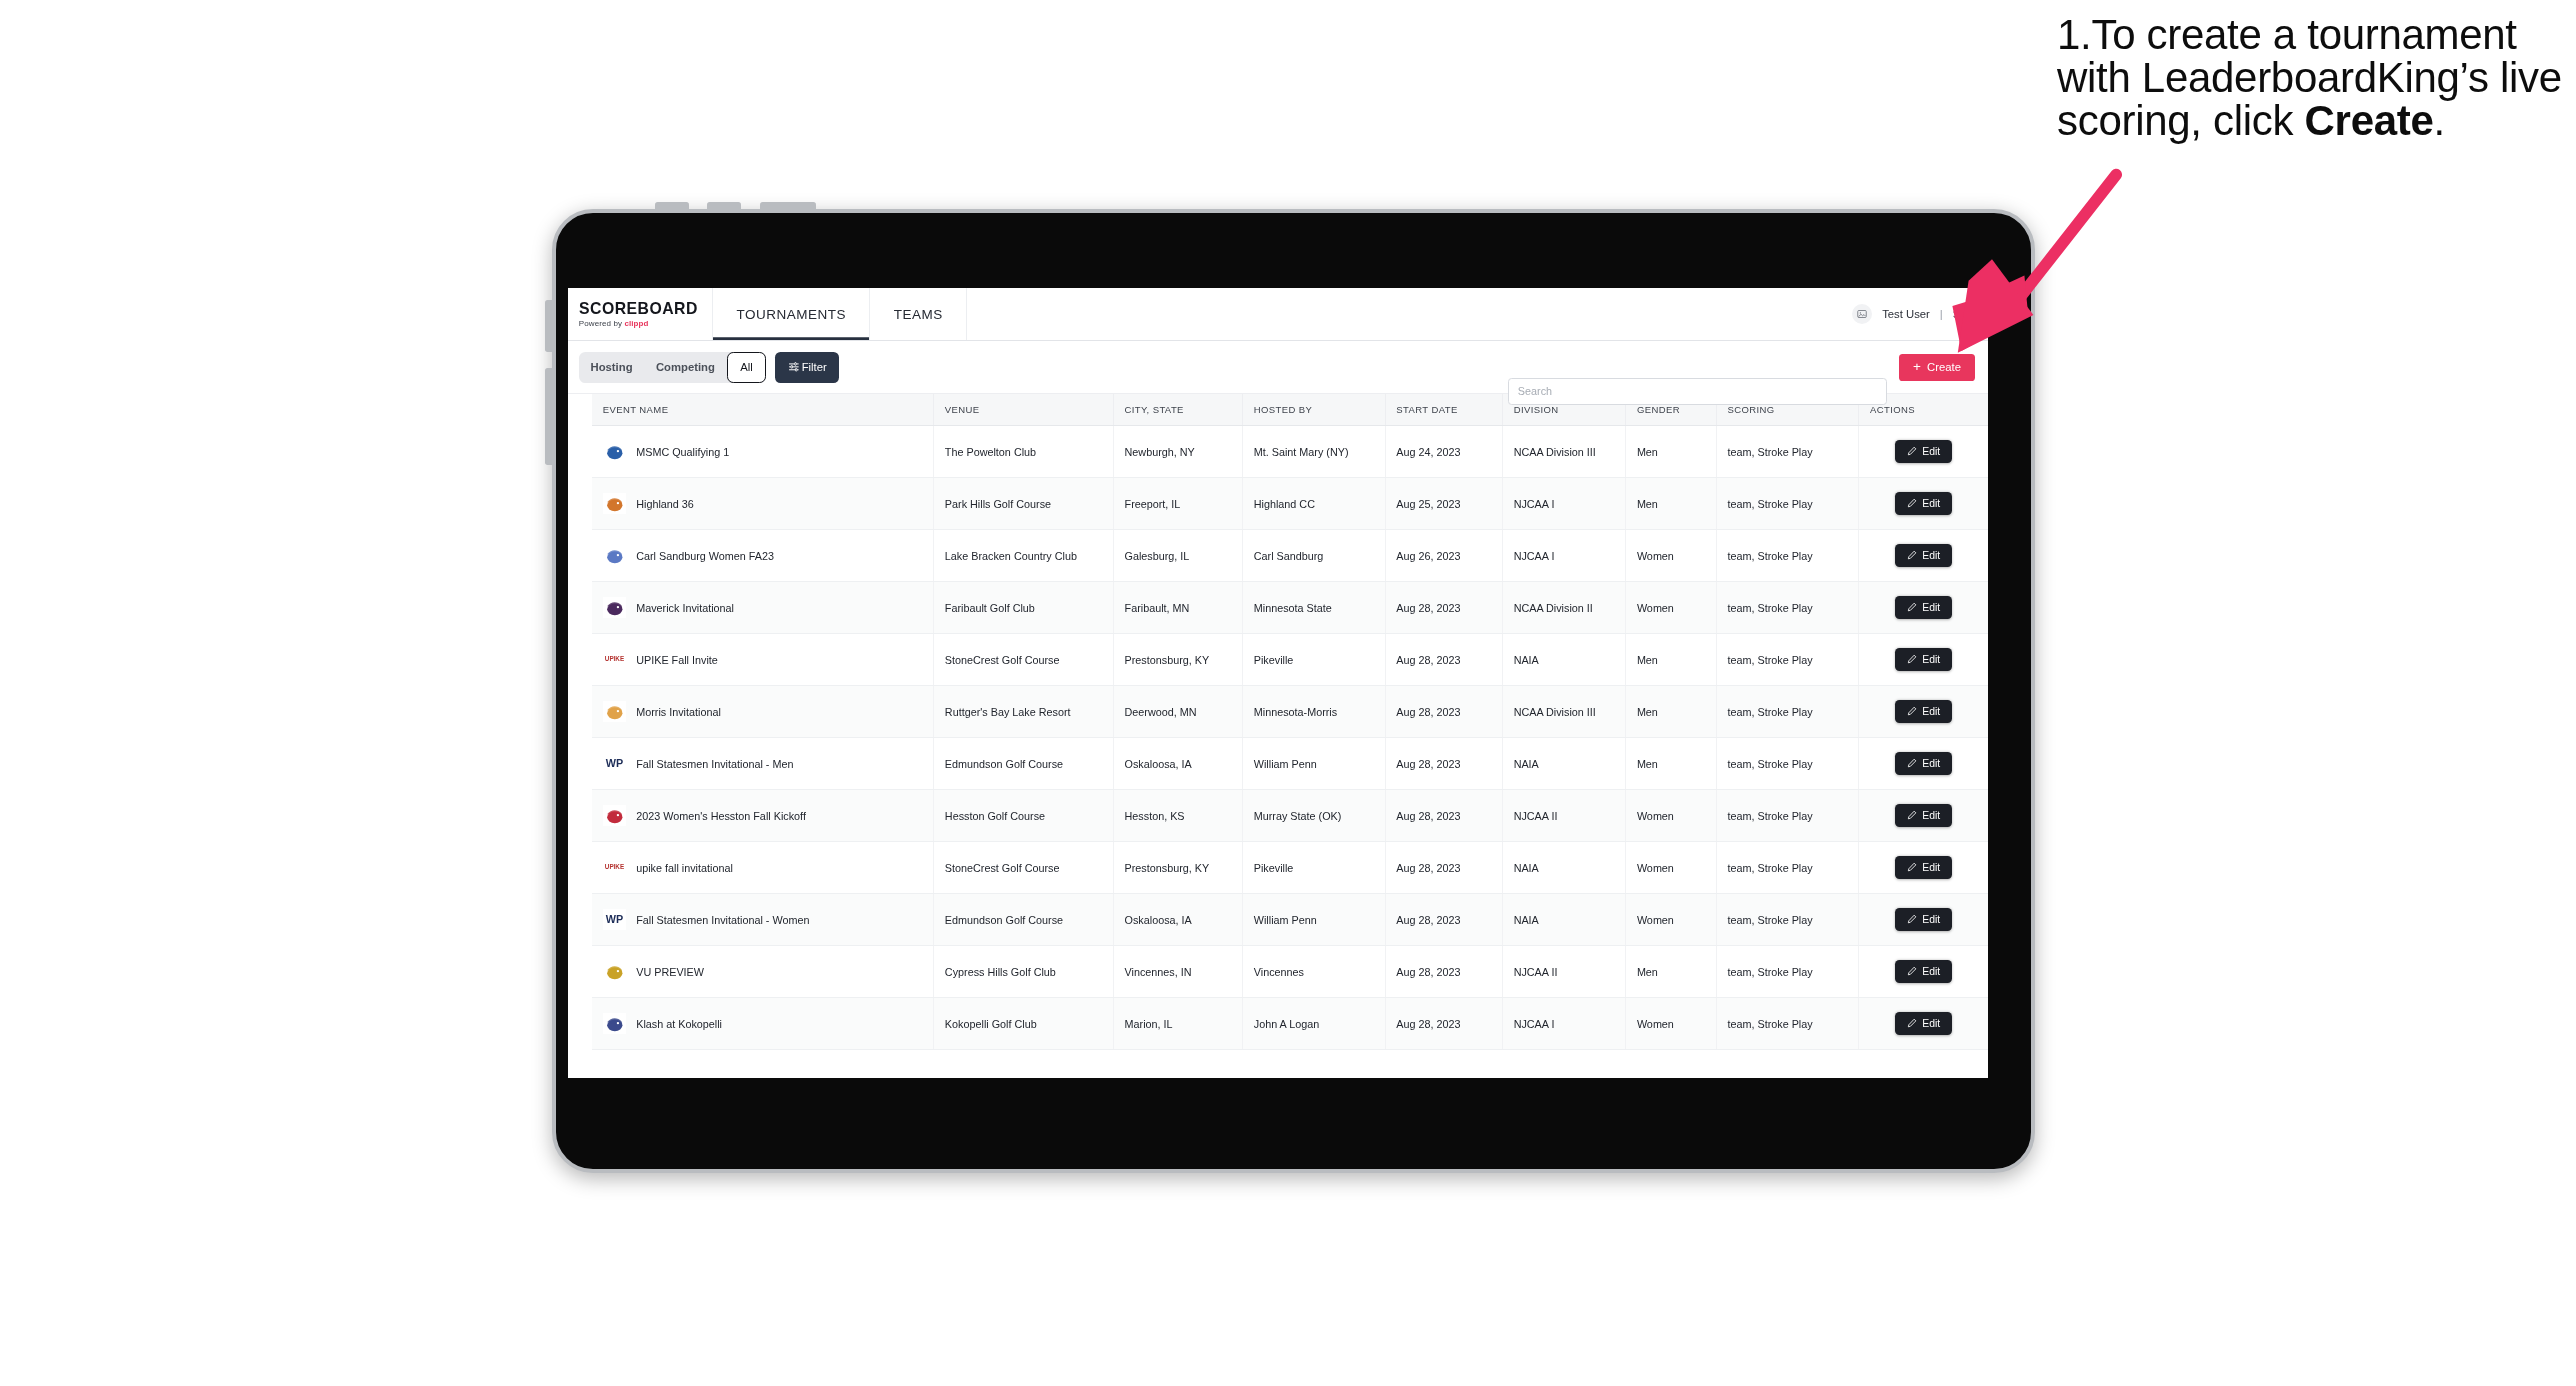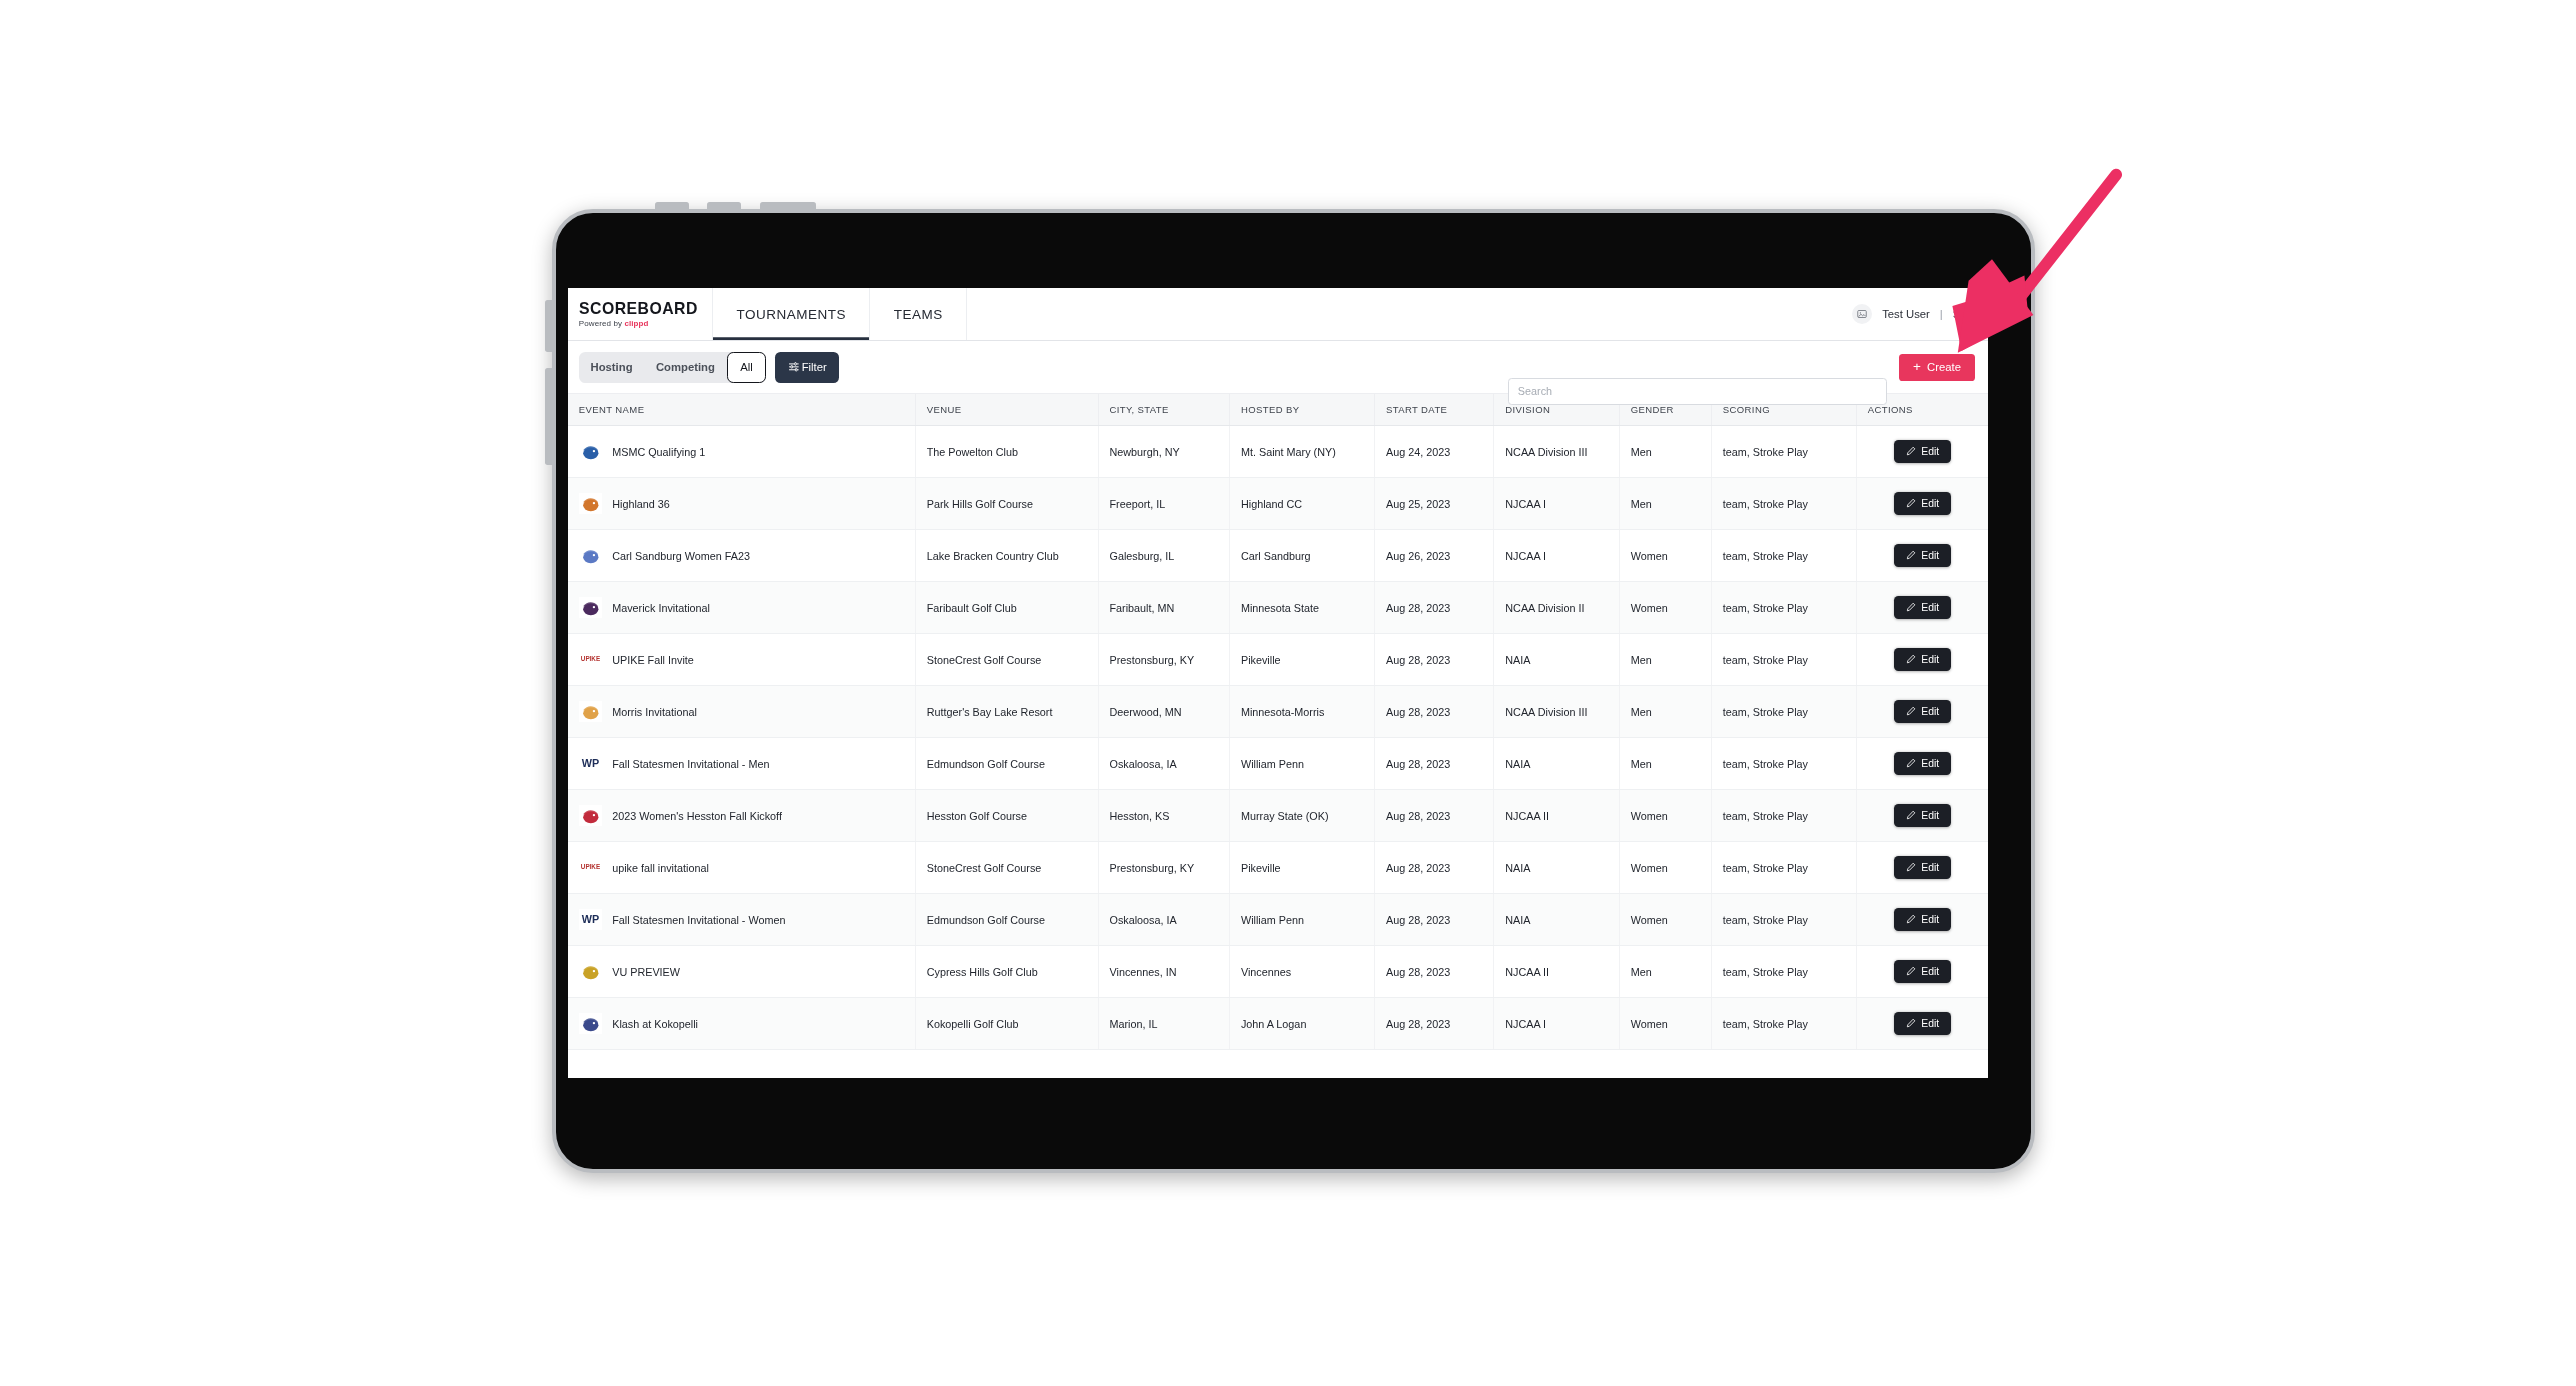--- a/index.html
+++ b/index.html
@@ -115,21 +115,21 @@
   #search-input::placeholder { color:#a7acb4; }
   .create-btn {
     margin-left: 11.7px; margin-right: 1.8px;
     height: 27px; background:#e8365d; color:#fff; border:none; border-radius:3.6px;
     display:flex; align-items:center; gap:6.3px; padding: 0 14.4px;
     font-size: 11.3px; cursor:pointer; font-family: "Liberation Sans", sans-serif;
   }
   .create-plus { font-size: 13.5px; line-height:1; }
 
   
-  #table-scroll { height: 684px; overflow: hidden; background:#fff; }
+  #table-scroll { height: 684px; overflow: hidden; background:#fff;margin-left:24px; }
   table { width: 100%; border-collapse: collapse; table-layout: fixed; }
   thead th {
     background:#f6f7f8; text-align:left;
     font-size: 9.5px; letter-spacing: 0.4px; color:#3e434c; font-weight: 400;
     padding: 10px 0 10px 10.8px; height: 31px;
     border-bottom: 0.9px solid #e6e8eb; border-right: 0.9px solid #edeef1;
     white-space: nowrap;
   }
   tbody td {
     font-size: 10.8px; color:#22262e; padding: 0 0 0 10.8px; height: 52px;
@@ -562,15 +562,16 @@
       </table>
     </div>
   </div>
 
   <svg id="arrow" viewBox="0 0 230 260">
     <line x1="208" y1="14" x2="78" y2="180" stroke="#ec2f63" stroke-width="13" stroke-linecap="round"></line>
     <polygon points="36,210 110,168 106,126 46,154 26,160" fill="#ec2f63"></polygon>
     <polygon points="32,212 116,170 70,108 44,132" fill="#ec2f63"></polygon>
   </svg>
 
+  <div id="annotation"><span>1.To create a tournament with LeaderboardKing’s live scoring, click </span><span class="bold">Create</span><span>.</span></div>
 
 </div>
 
 
 </body></html>

